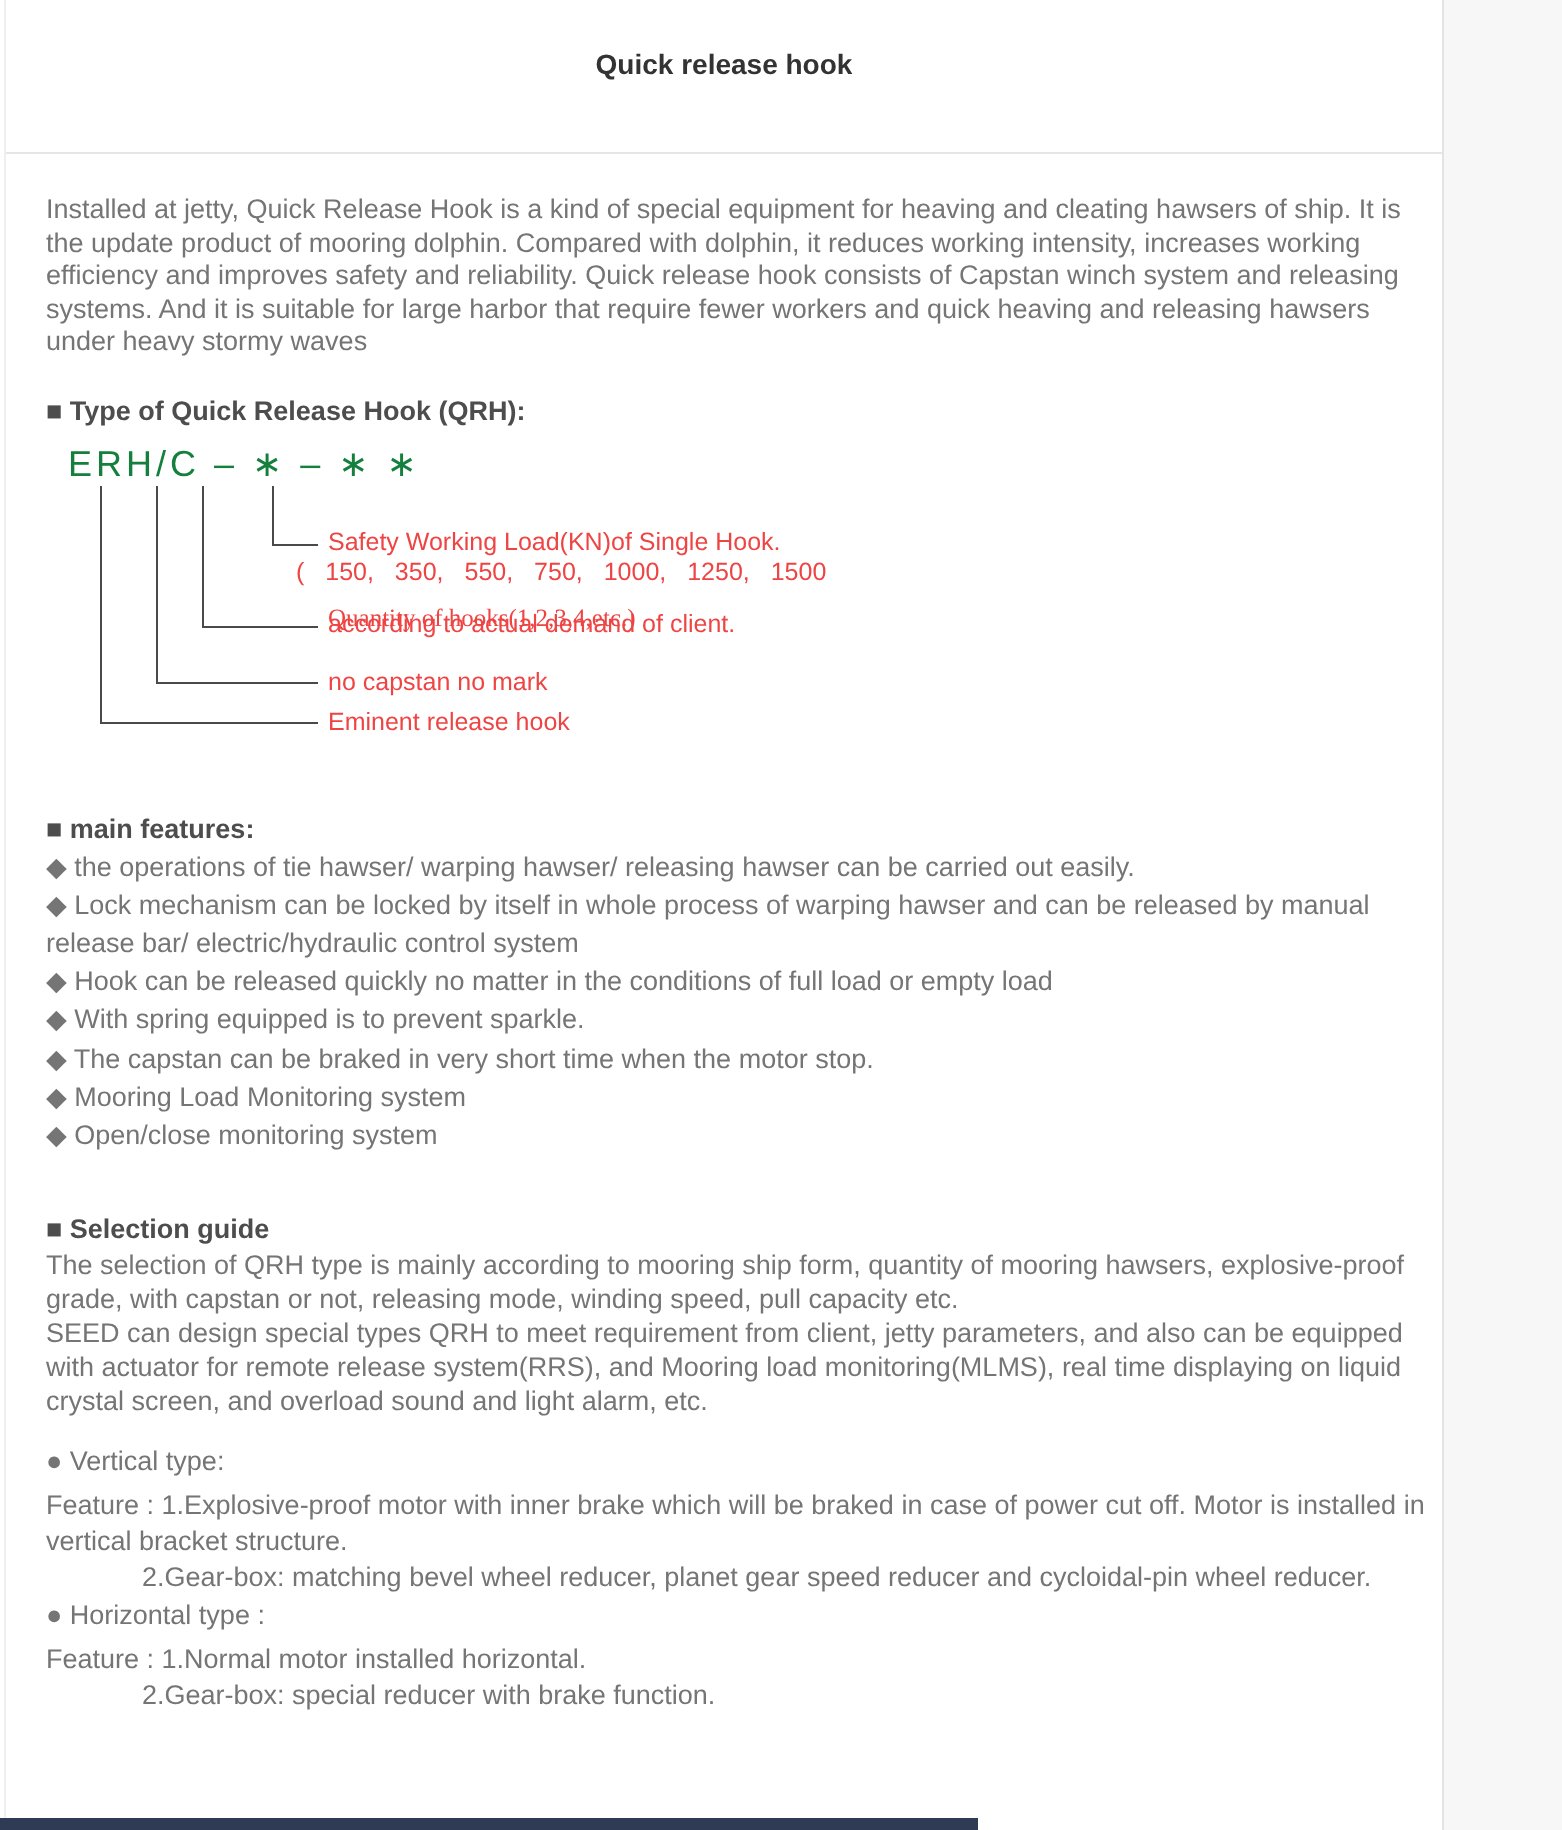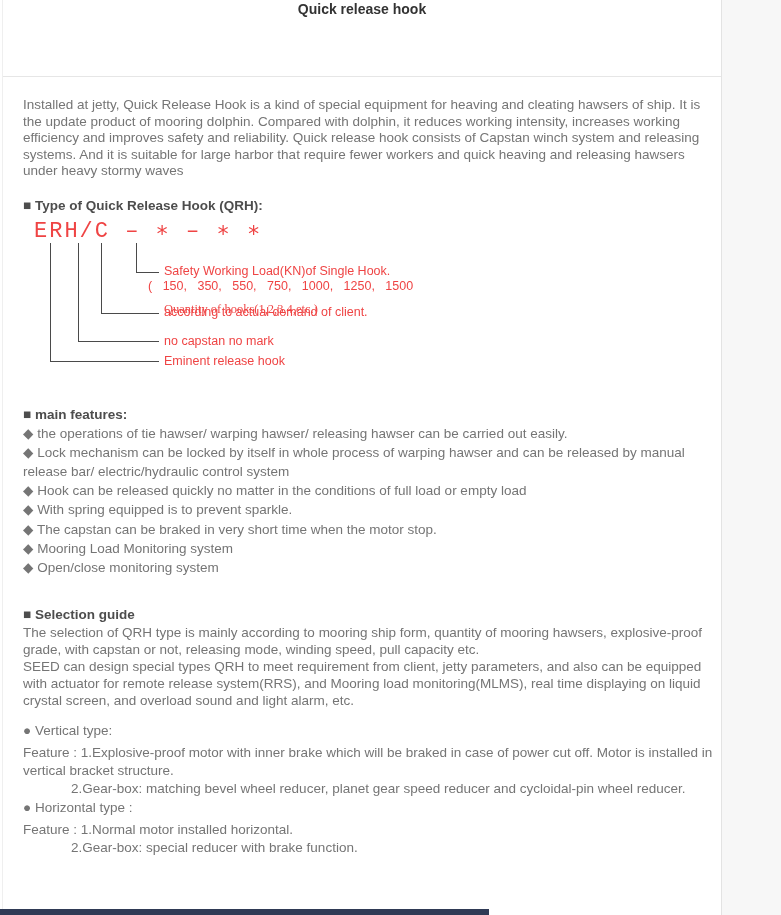--- a/index.html
+++ b/index.html
@@ -16,36 +16,36 @@
     background:#f7f7f7; border-left:1px solid #e3e3e3;
   }
 
   .content {
     position:absolute; left:2px; top:0; width:719px; height:915px;
     background:#ffffff; border-left:1px solid #efefef; box-sizing:border-box;
   }
 
   .header { height:76px; border-bottom:1px solid #e6e6e6; }
   .title {
-    text-align:center; padding-top:1px;
+    text-align:center; padding-top:24px;
     font-size:14px; font-weight:bold; color:#333333;
   }
 
   .body-area { padding:20px 16px 0 20px; color:#757575; font-size:13.5px; }
 
   .intro { margin:0 0 16px 0; line-height:16.5px; width:690px; }
 
   .sec-heading {
     margin:0; font-weight:bold; color:#4d4d4d; font-size:13.5px; line-height:19px;
   }
 
   .formula {
     margin:6px 0 0 11px;
-    font-family:Liberation Mono, monospace;
-    font-size:22px; color:#ef4444; letter-spacing:2px; line-height:22px;
+    font-family:Liberation Sans, sans-serif;
+    font-size:18px; color:#15803d; letter-spacing:2px; line-height:22px;
   }
 
   .diagram { position:relative; height:126px; margin-bottom:36px; }
   .diagram .vline { position:absolute; top:0; width:0; border-left:1px solid #4a4a4a; }
   .diagram .hline { position:absolute; height:0; border-top:1px solid #4a4a4a; }
   .diagram .dlabel { position:absolute; font-size:12.5px; color:#ef4444; white-space:nowrap; line-height:14px; }
   .diagram .dvalues { word-spacing:7px; }
 
   .features { margin-top:14px; }
   .feature-item { margin:0; line-height:19.2px; width:692px; }

